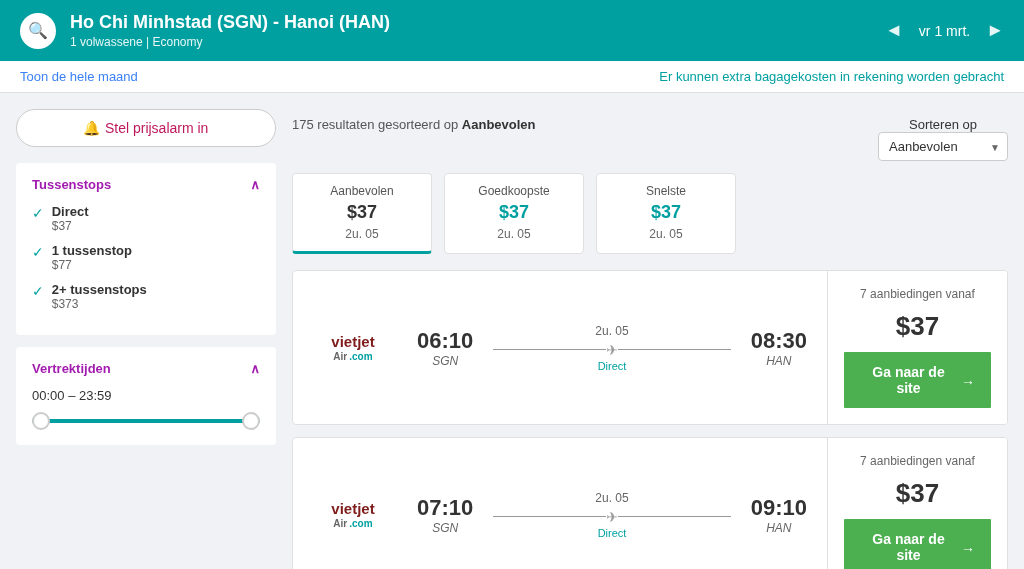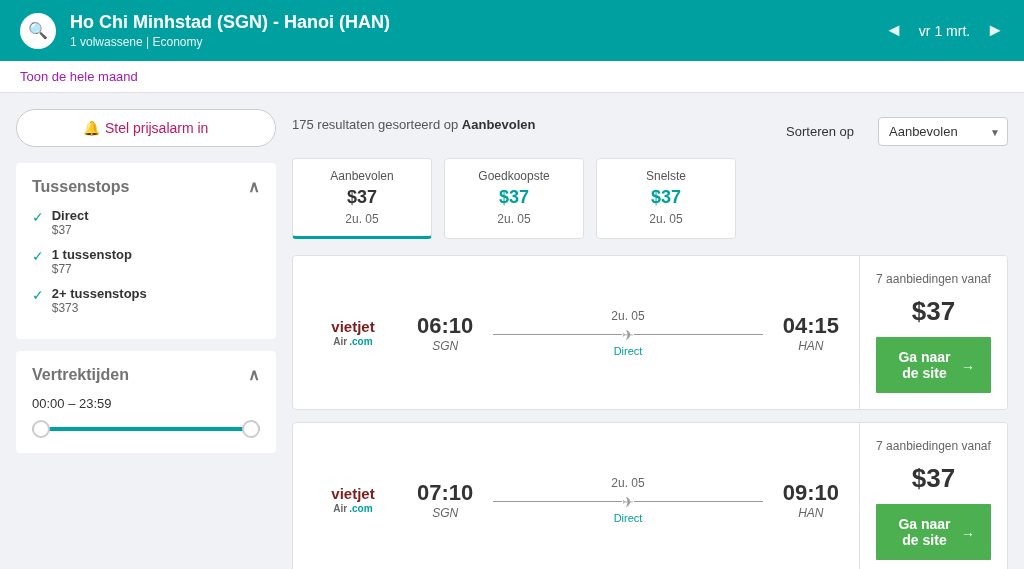--- a/index.html
+++ b/index.html
@@ -28,37 +28,37 @@
 
     
     .subheader {
       background: white;
       padding: 8px 20px;
       display: flex;
       justify-content: space-between;
       align-items: center;
       border-bottom: 1px solid #e0e0e0;
     }
-    .show-month { color: #a21caf; font-size: 13px; cursor: pointer; }
+    .show-month { color: #3b82f6; font-size: 13px; cursor: pointer; }
     .baggage-notice { color: #00a0a0; font-size: 13px; }
 
     
     .main { display: flex; padding: 16px; gap: 16px; }
 
     
     .sidebar { width: 260px; flex-shrink: 0; }
     .alarm-btn {
       width: 100%; padding: 10px 16px; border: 1px solid #ccc; border-radius: 20px;
       background: white; cursor: pointer; font-size: 14px; display: flex;
       align-items: center; justify-content: center; gap: 8px; color: #be185d; margin-bottom: 16px;
     }
     .filter-section { background: white; padding: 14px 16px; border-radius: 4px; margin-bottom: 12px; }
     .filter-header {
       display: flex; justify-content: space-between; align-items: center;
-      color: #737373; font-weight: bold; font-size: 16px; margin-bottom: 12px;
+      color: #a21caf; font-weight: bold; font-size: 13px; margin-bottom: 12px;
     }
     .filter-item { display: flex; align-items: flex-start; gap: 8px; margin-bottom: 10px; }
     .checkbox-icon { color: #00a0a0; font-size: 14px; margin-top: 1px; flex-shrink: 0; }
     .filter-label { font-size: 13px; font-weight: bold; }
     .filter-price { font-size: 12px; color: #666; }
 
     
     .time-label { font-size: 13px; color: #666; margin-bottom: 8px; }
     .time-range { font-size: 13px; color: #333; margin-bottom: 8px; }
     .slider-container { position: relative; height: 20px; margin-top: 4px; }
@@ -78,21 +78,21 @@
     .content { flex: 1; }
 
     
     .toolbar {
       display: flex; justify-content: space-between; align-items: flex-start;
       margin-bottom: 12px;
       margin-top: 8px;
     }
     .results-text { font-size: 13px; color: #555; }
     .results-text strong { color: #333; }
-    .sort-area { display: flex; align-items: center; gap: 24px; font-size: 13px; }
+    .sort-area { display: flex; align-items: center; gap: 0; font-size: 13px; flex-direction: column; }
     .sort-select {
       border: 1px solid #ccc; border-radius: 4px; padding: 6px 30px 6px 10px;
       font-size: 13px; appearance: none; background: white;
       background-image: none; cursor: pointer; color: #333; min-width: 130px;
     }
     .sort-wrapper { position: relative; }
     .sort-wrapper::after {
       content: '▼'; position: absolute; right: 8px; top: 50%; transform: translateY(-50%);
       font-size: 10px; color: #666; pointer-events: none;
     }
@@ -131,21 +131,21 @@
     .airport { font-size: 12px; color: #666; font-style: italic; }
     .duration-block { text-align: center; flex: 1; }
     .duration-text { font-size: 12px; color: #666; margin-bottom: 4px; }
     .flight-line { display: flex; align-items: center; gap: 0; }
     .line { flex: 1; height: 1px; background: #999; }
     .plane-icon { font-size: 14px; color: #999; }
     .direct-text { font-size: 11px; color: #00a0a0; margin-top: 2px; }
 
     
     .price-panel {
-      width: 148px; background: white; border-left: 1px solid #e0e0e0;
+      width: 180px; background: white; border-left: 1px solid #e0e0e0;
       padding: 16px; display: flex; flex-direction: column; align-items: center;
       justify-content: center; gap: 10px;
     }
     .offers-text { font-size: 12px; color: #666; text-align: center; }
     .price-large { font-size: 26px; font-weight: bold; color: #333; }
     .go-btn {
       width: 100%; padding: 12px 16px; background: #4caf50; color: white;
       border: none; border-radius: 1px; cursor: pointer; font-size: 14px; font-weight: bold;
       display: flex; align-items: center; justify-content: center; gap: 4px;
     }
@@ -167,20 +167,21 @@
   </div>
   <div class="header-nav">
     <span class="nav-arrow">◄</span>
     <span class="header-date">vr 1 mrt.</span>
     <span class="nav-arrow">►</span>
   </div>
 </div>
 
 <div class="subheader">
   <span class="show-month">Toon de hele maand</span>
+  <span class="baggage-notice">Er kunnen extra bagagekosten in rekening worden gebracht</span>
 </div>
 
 <div class="main">
 
   <div class="sidebar">
 
     <button class="alarm-btn">🔔 Stel prijsalarm in</button>
 
     <div class="filter-section">
       <div class="filter-header">
@@ -283,21 +284,21 @@
           <div class="duration-block">
             <div class="duration-text">2u. 05</div>
             <div class="flight-line">
               <div class="line"></div>
               <span class="plane-icon">✈</span>
               <div class="line"></div>
             </div>
             <div class="direct-text">Direct</div>
           </div>
           <div class="time-block">
-            <div class="dep-time">04:15</div>
+            <div class="dep-time">08:30</div>
             <div class="airport">HAN</div>
           </div>
         </div>
       </div>
       <div class="price-panel">
         <div class="offers-text">7 aanbiedingen vanaf</div>
         <div class="price-large">$37</div>
         <button class="go-btn">
           <span>Ga naar de site</span>
           <span>→</span>

